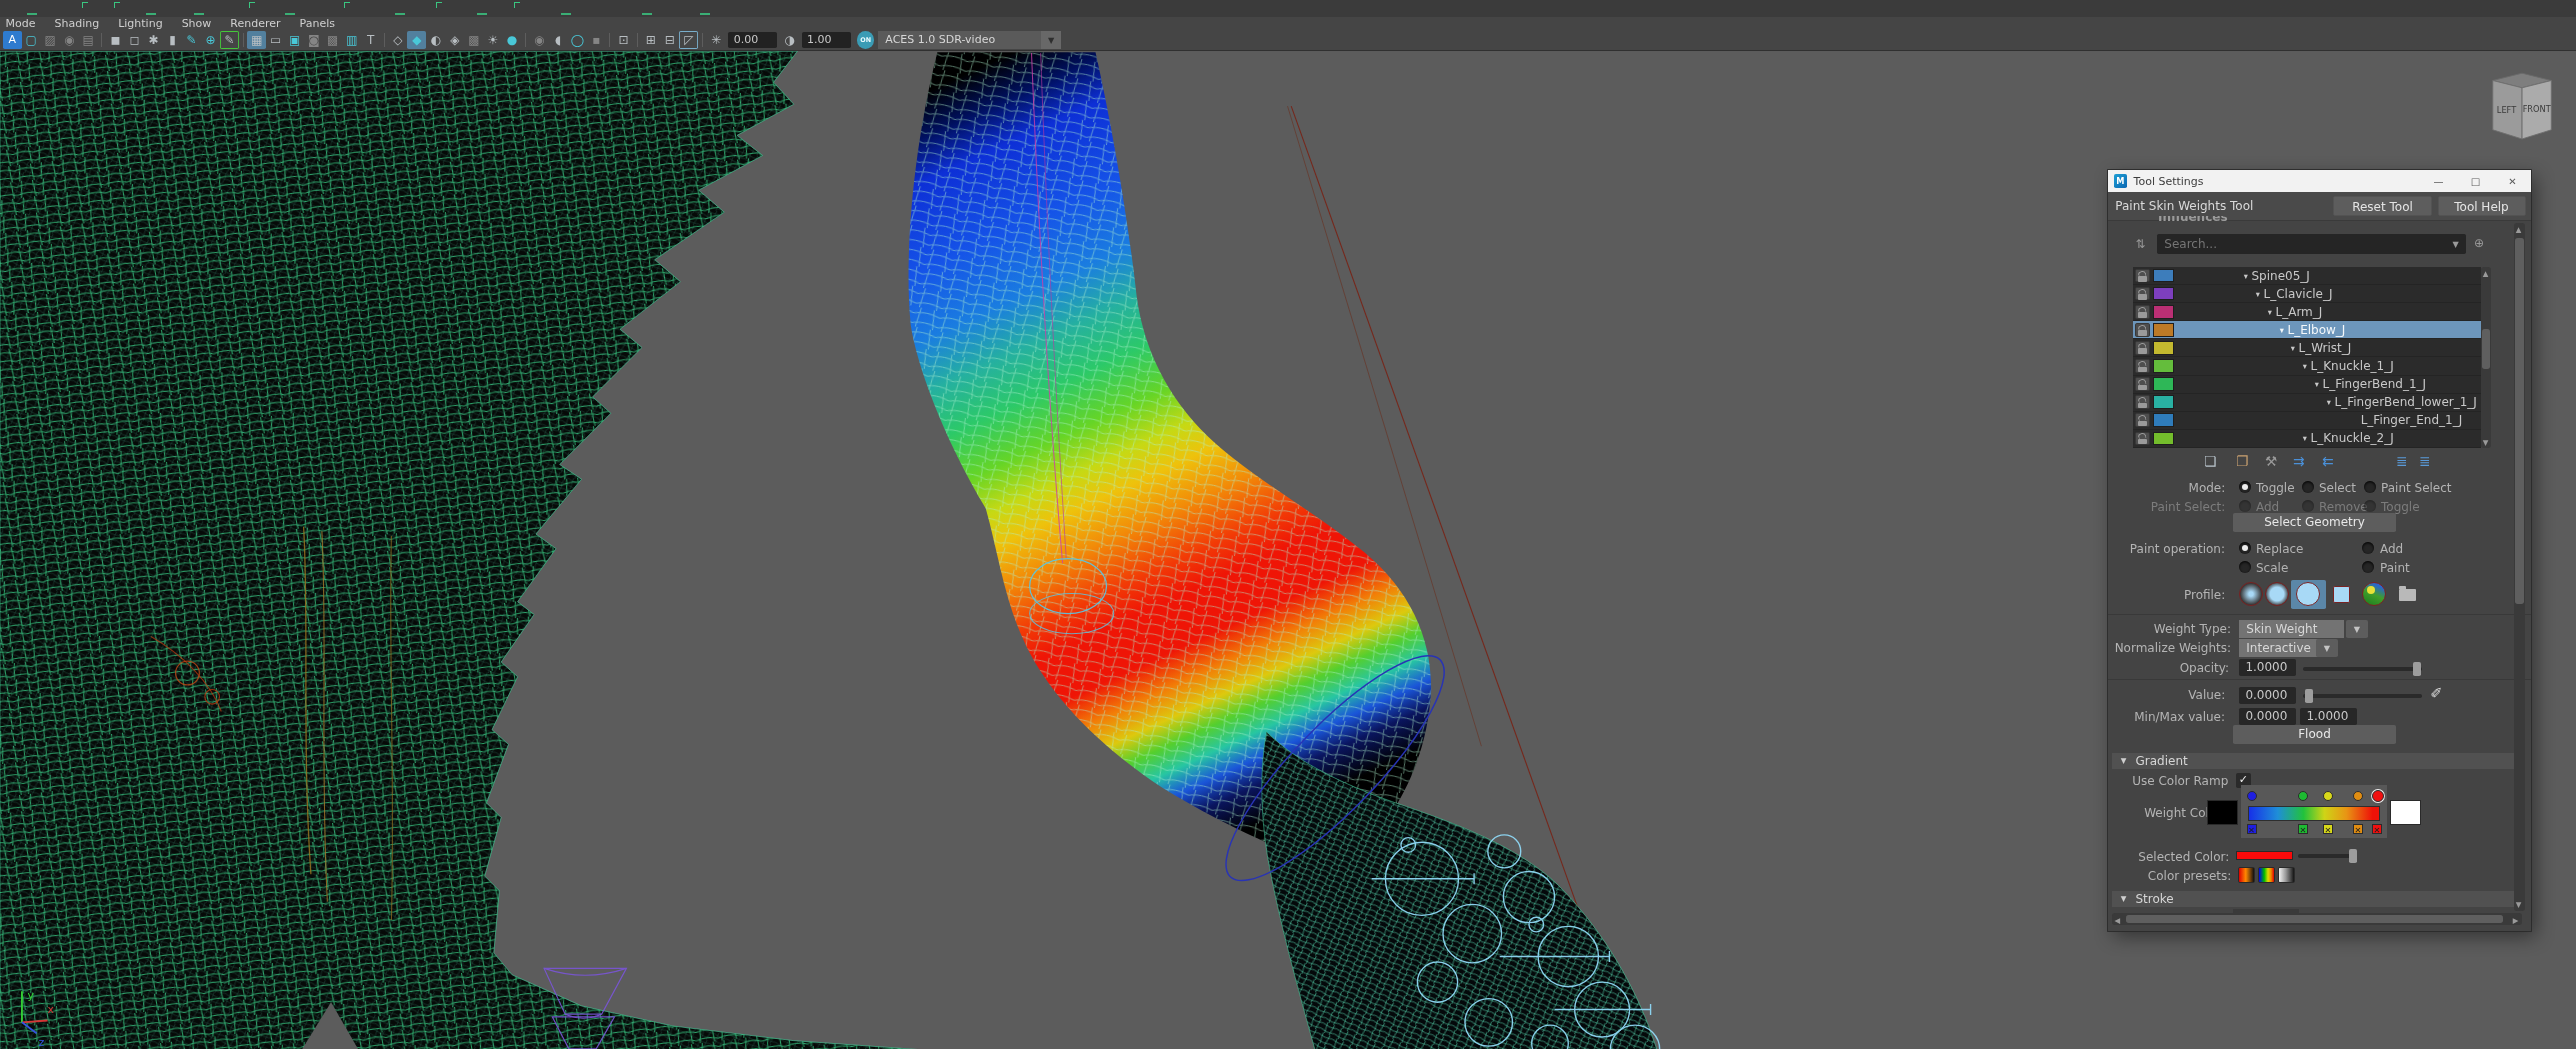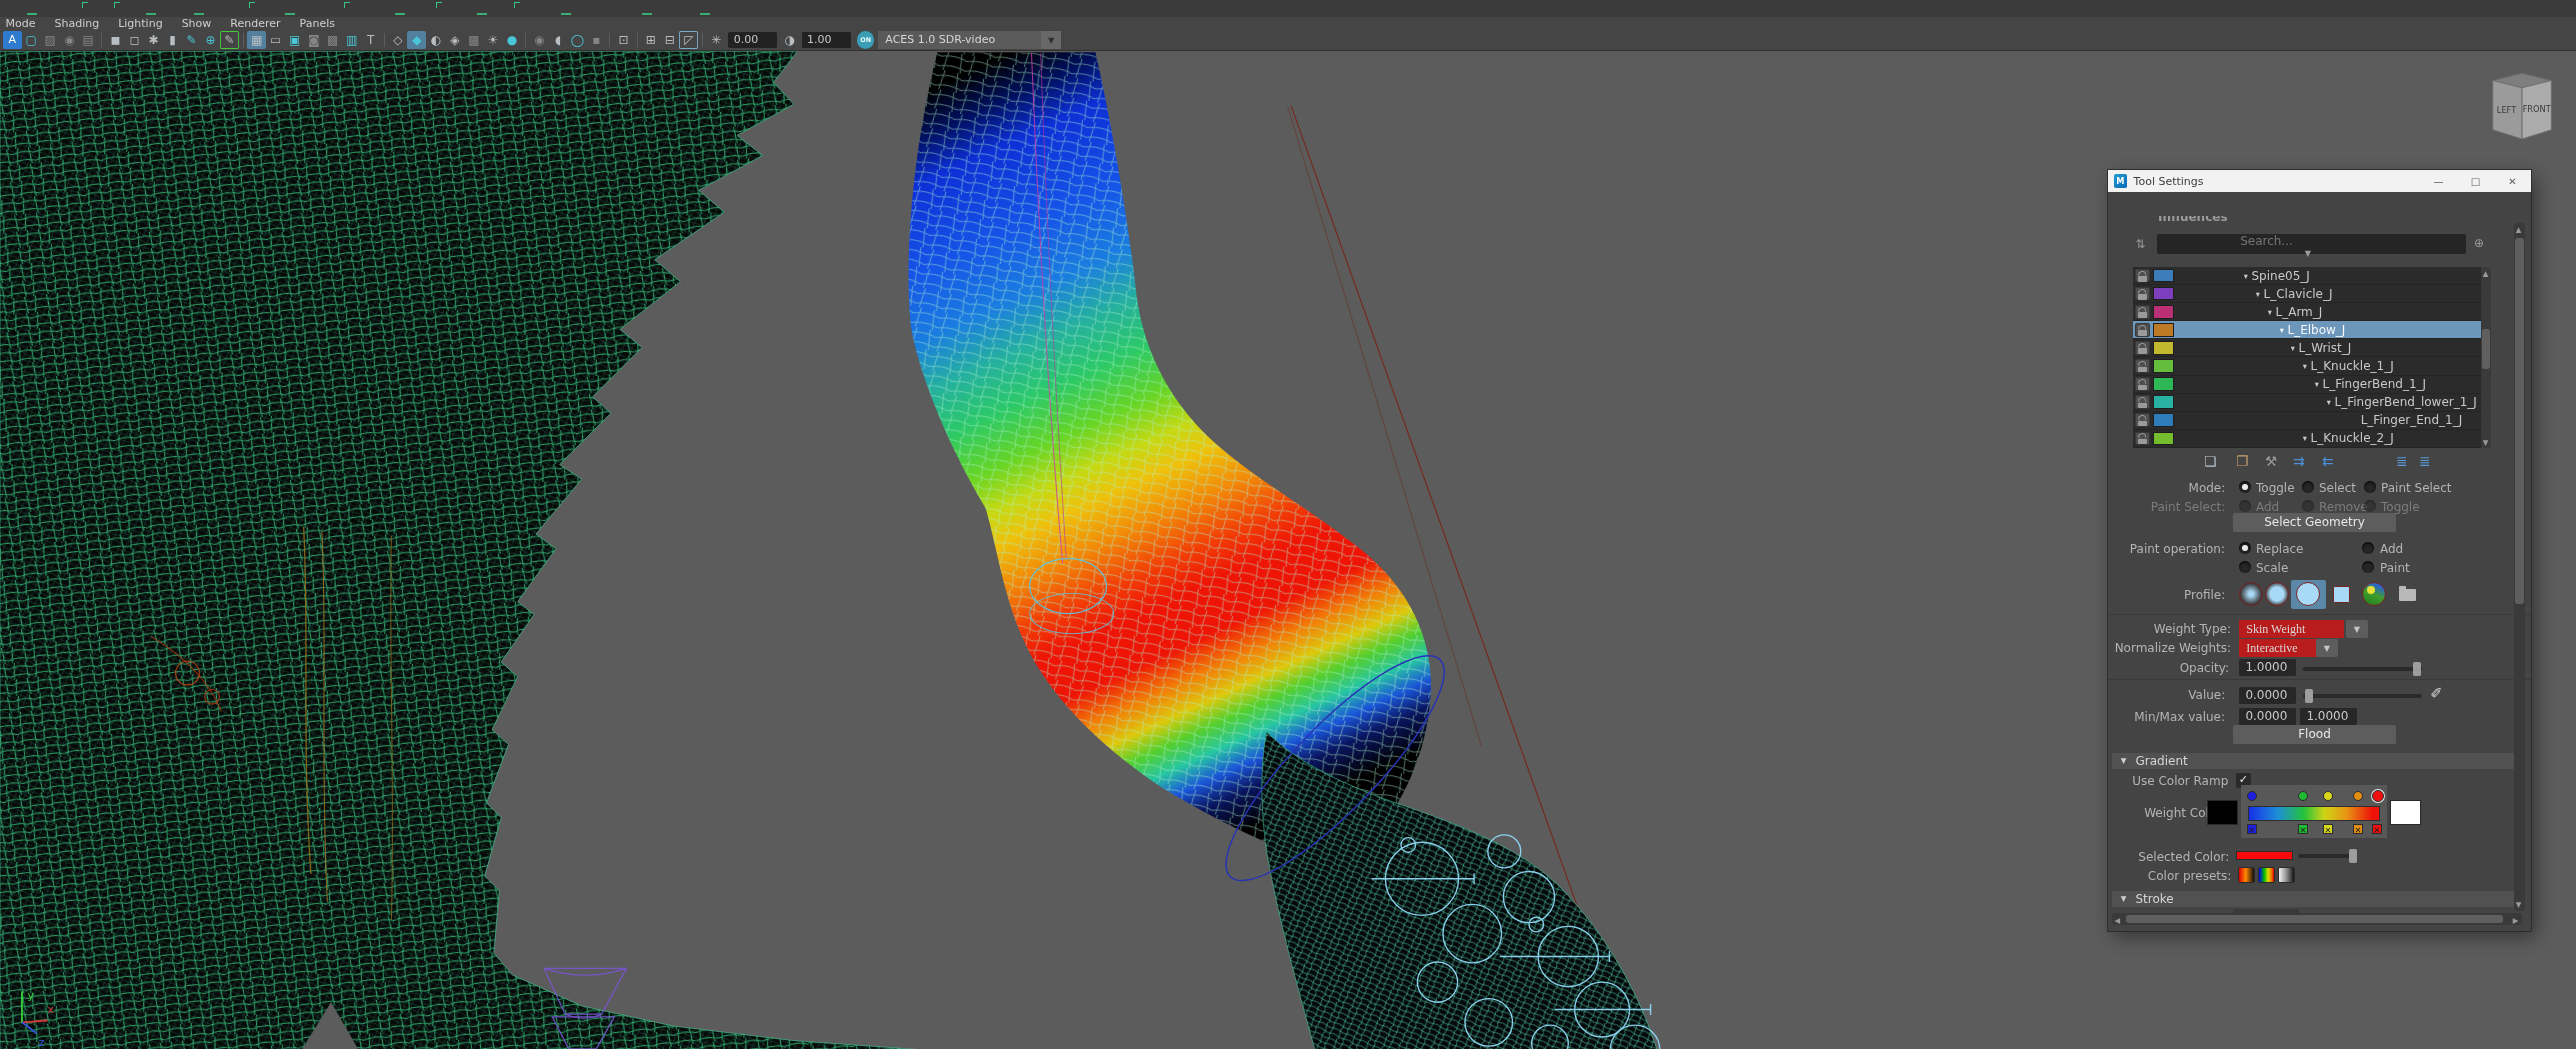--- a/index.html
+++ b/index.html
@@ -57,41 +57,41 @@
              border-bottom:0.9px solid #3a3a3a; display:flex; align-items:center; }
   #toolhdr .tname { color:#dadada; padding-left:7.3px; flex:1; }
   .hbtn { background:#5d5d5d; color:#e4e4e4; height:20px; line-height:20px; text-align:center;
           border-radius:1.8px; margin-right:5.5px; border:0.9px solid #535353; }
 
   .lbl { position:absolute; text-align:right; color:#b4b4b4; white-space:nowrap; }
   .lbl.dis { color:#7c7c7c; }
   .field { position:absolute; background:#272727; color:#c9c9c9; height:17.4px; line-height:17.4px;
            padding-left:6.4px; border-radius:1.8px; }
   .btn { position:absolute; background:#5d5d5d; color:#e8e8e8; text-align:center; border-radius:1.8px; }
-  .dd { position:absolute; background:#b91c1c; color:#d8d8d8; height:18.3px; line-height:18.3px; padding:0 7.3px;font-family:Liberation Serif, serif; }
+  .dd { position:absolute; background:#737373; color:#d8d8d8; height:18.3px; line-height:18.3px; padding:0 7.3px; }
   .ddarr { position:absolute; width:22px; height:18.3px; background:#5d5d5d; color:#c4c4c4; font-size:8.2px;
            display:flex; align-items:center; justify-content:center; border-radius:1.8px; }
   .rd { position:absolute; width:12px; height:12px; border-radius:50%; background:#262626;
         box-shadow:inset 0 0.9px 2.7px #000; }
   .rd.on::after { content:""; display:block; width:6.4px; height:6.4px; margin:2.7px; border-radius:50%; background:#ececec; }
   .rd.dis { opacity:.5; }
   .sl { position:absolute; height:3.7px; background:#2a2a2a; border-radius:1.8px; }
   .sl .th { position:absolute; top:-5.5px; width:8.2px; height:14.6px; background:#9d9d9d; border-radius:1.8px; }
   .divider { position:absolute; left:0; width:423px; height:0.9px; background:#393939; }
   .sechdr { position:absolute; left:3.7px; width:410px; height:15.5px; background:#515151; color:#d6d6d6;
             display:flex; align-items:center; gap:9.1px; padding-left:9.1px; }
   .sechdr b { font-weight:normal; font-size:7.3px; color:#cfcfcf; }
   .cb { position:absolute; width:14.6px; height:14.6px; background:#2a2a2a; border-radius:1.8px; color:#f0f0f0;
         font-size:11px; text-align:center; line-height:14.6px; }
 
   
   #infclip { position:absolute; left:50px; top:46px; width:183px; height:8.2px; overflow:hidden; color:#9a9a9a; }
   #infclip div { transform:translateY(-6.4px); font-weight:bold; }
   #searchbox { position:absolute; left:49px; top:64px; width:309px; height:20px; background:#252525;
-               border-radius:1.8px; display:flex; align-items:center;flex-direction:column; }
+               border-radius:1.8px; display:flex; align-items:center; }
   #searchbox input { background:transparent; border:none; outline:none; color:#9a9a9a; font-size:12px;
                      padding-left:7.3px; flex:1; font-family:inherit; }
   #searchbox .sarr { color:#9a9a9a; font-size:8.2px; padding-right:7.3px; }
   .miniico { position:absolute; color:#9a9a9a; font-size:12px; }
 
   #inflist { position:absolute; left:25px; top:97px; width:348px; height:181px; background:#2b2b2b;
              display:flex; flex-direction:column; }
   .inf-row { flex:1; display:flex; align-items:center; border-bottom:0.9px solid #242424; color:#c9c9c9; font-size:12px; }
   .inf-row.selected { background:#6d96bb; color:#f4f8fb; }
   .lock { position:relative; width:15.5px; height:13.7px; background:#4e4e4e; border:0.9px solid #383838;
@@ -425,20 +425,25 @@
 
   <div id="titlebar">
     <span class="mayaico">M</span>
     <span>Tool Settings</span>
     <span class="spacer"></span>
     <span class="winbtn">—</span>
     <span class="winbtn">□</span>
     <span class="winbtn">✕</span>
   </div>
 
+  <div id="toolhdr">
+    <span class="tname">Paint Skin Weights Tool</span>
+    <span class="hbtn" style="width:99px">Reset Tool</span>
+    <span class="hbtn" style="width:88px">Tool Help</span>
+  </div>
 
   <div id="infclip">
     <div>Influences</div>
   </div>
 
   <span class="miniico" style="left:27.4px; top:67px">⇅</span>
   <div id="searchbox">
     <input type="text" placeholder="Search..." style="">
     <span class="sarr">▼</span>
   </div>

